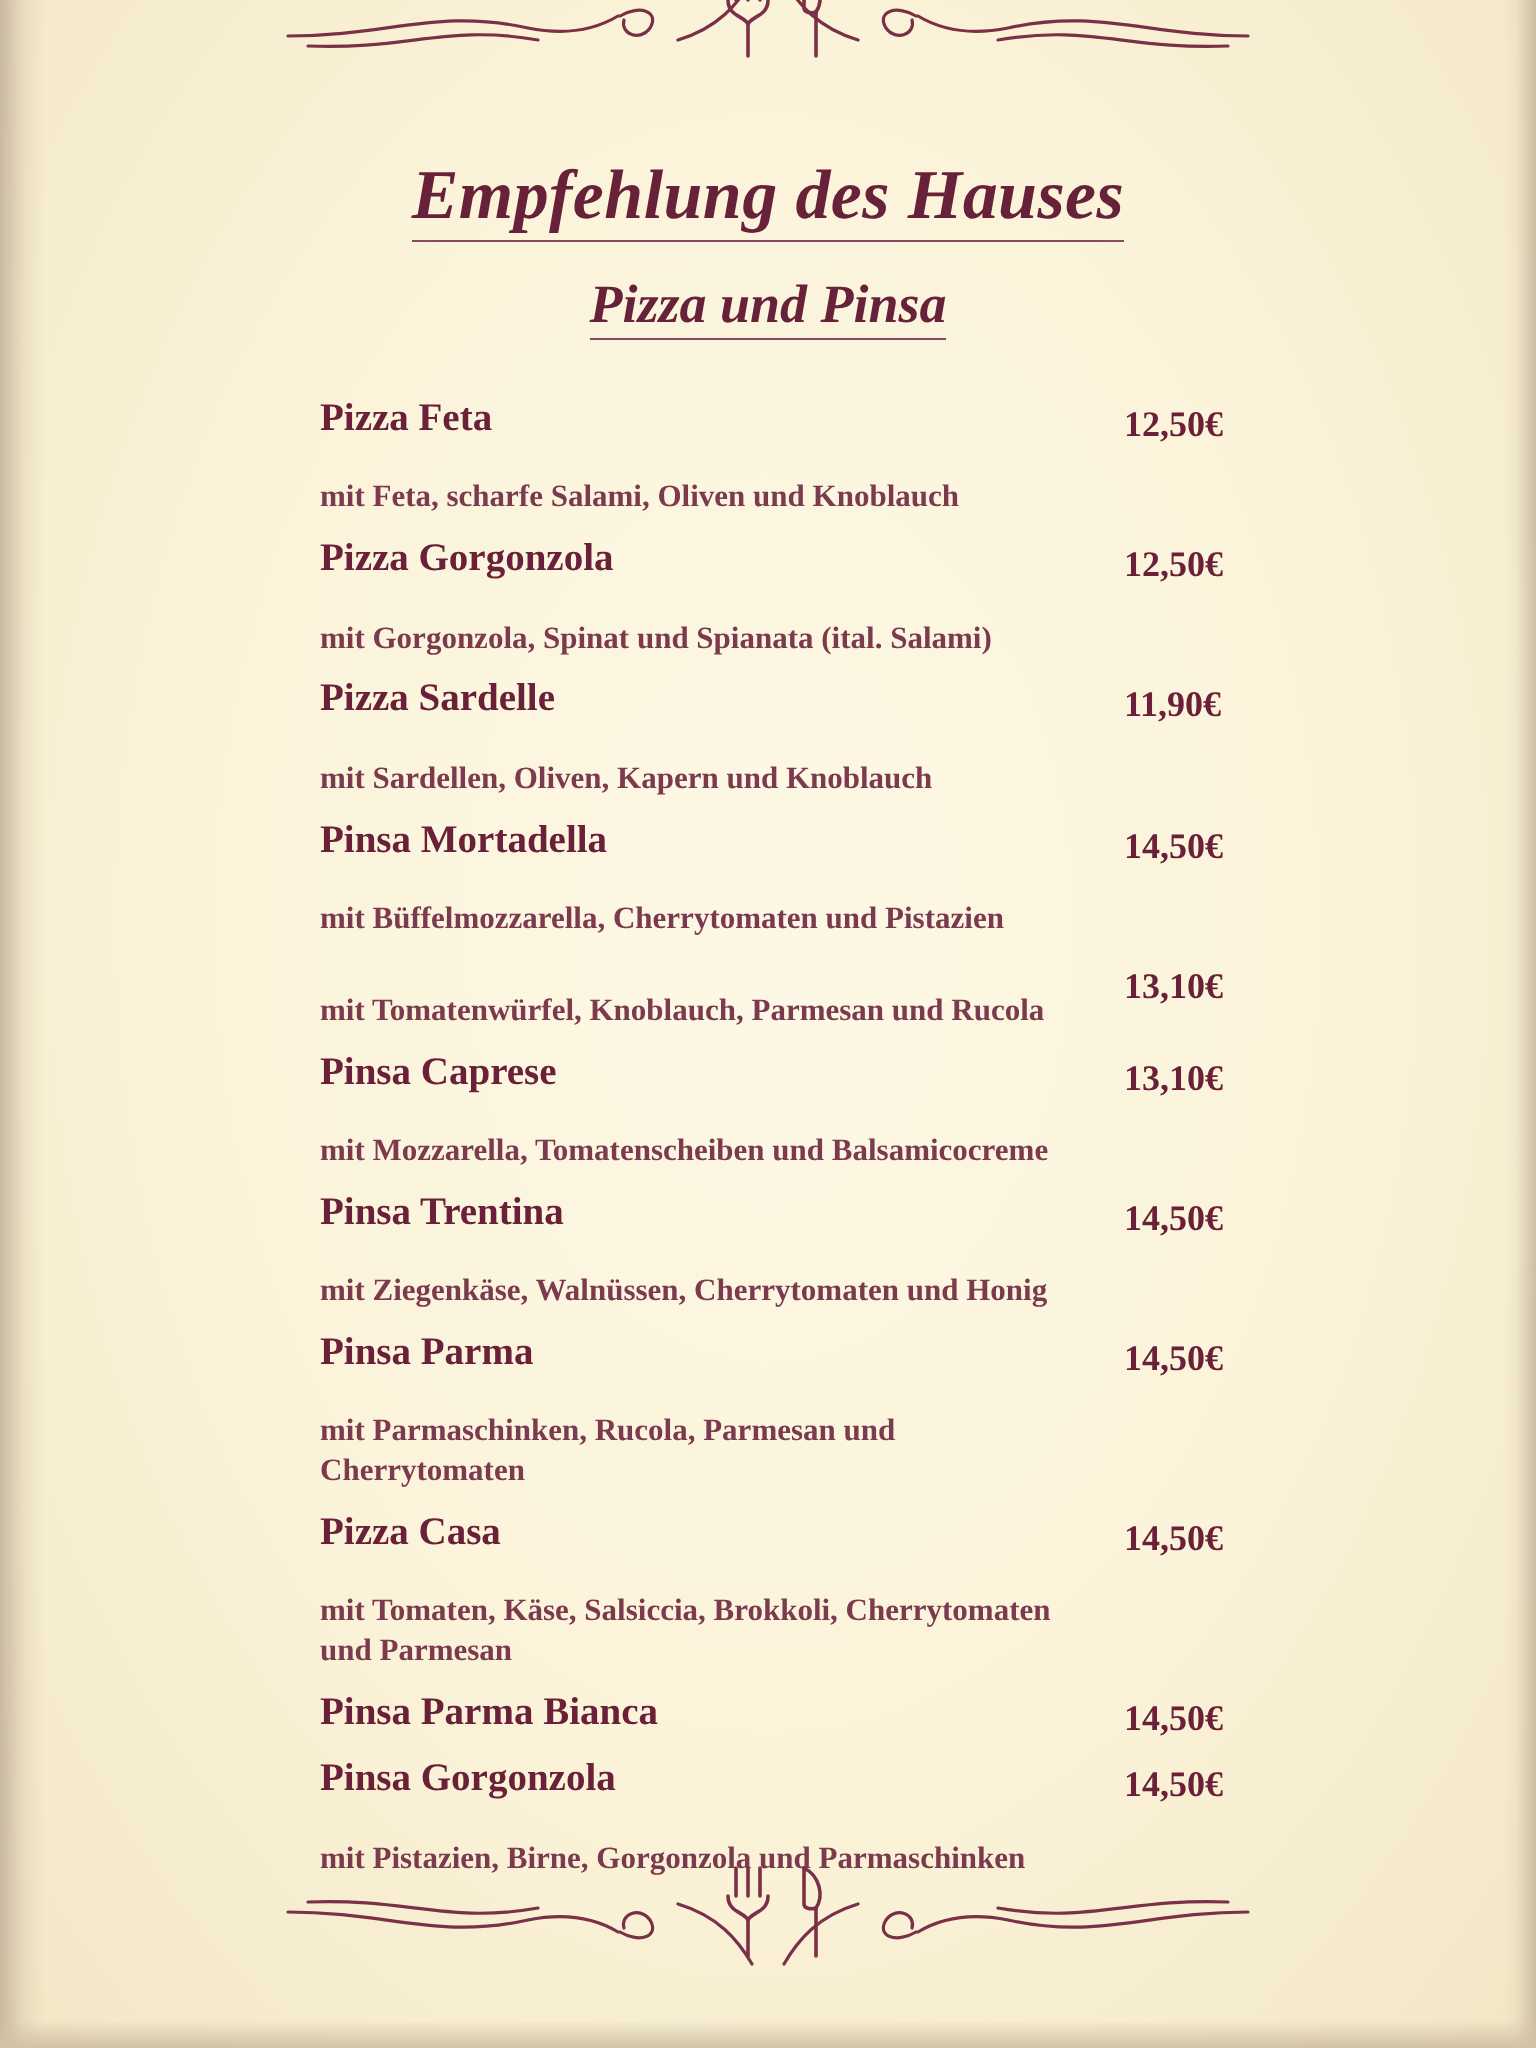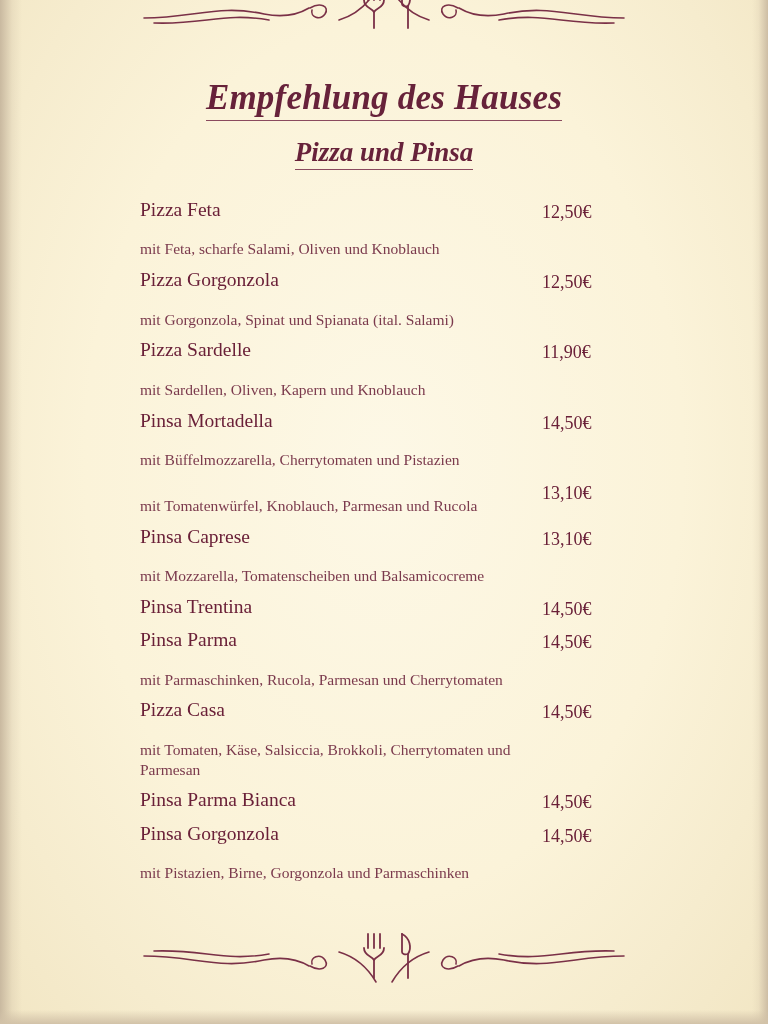--- a/index.html
+++ b/index.html
@@ -90,22 +90,23 @@
     display: inline-block;
     border-bottom: 1.5px solid #8a4a5e;
     padding-bottom: 1px;
     line-height: 1.15;
   }
   .sub-wrap { width: 100%; text-align: center; text-decoration: underline; }
 
   .menu {
     position: absolute;
     top: 198px;
-    left: 140px;
+    left: 160px;
     width: 470px;
+    font-weight: bold;
   }
   .menu-item {
     position: relative;
     margin-bottom: 9px;
   }
   .item-row {
     display: flex;
     align-items: flex-start;
     justify-content: space-between;
   }
@@ -217,20 +218,21 @@
           <div class="item-price">13,10€</div>
         </div>
         <div class="item-desc">mit Mozzarella, Tomatenscheiben und Balsamicocreme</div>
       </div>
 
       <div class="menu-item">
         <div class="item-row">
           <div class="item-name">Pinsa Trentina</div>
           <div class="item-price">14,50€</div>
         </div>
+        <div class="item-desc">mit Ziegenkäse, Walnüssen, Cherrytomaten und Honig</div>
       </div>
 
       <div class="menu-item">
         <div class="item-row">
           <div class="item-name">Pinsa Parma</div>
           <div class="item-price">14,50€</div>
         </div>
         <div class="item-desc">mit Parmaschinken, Rucola, Parmesan und Cherrytomaten</div>
       </div>
 

